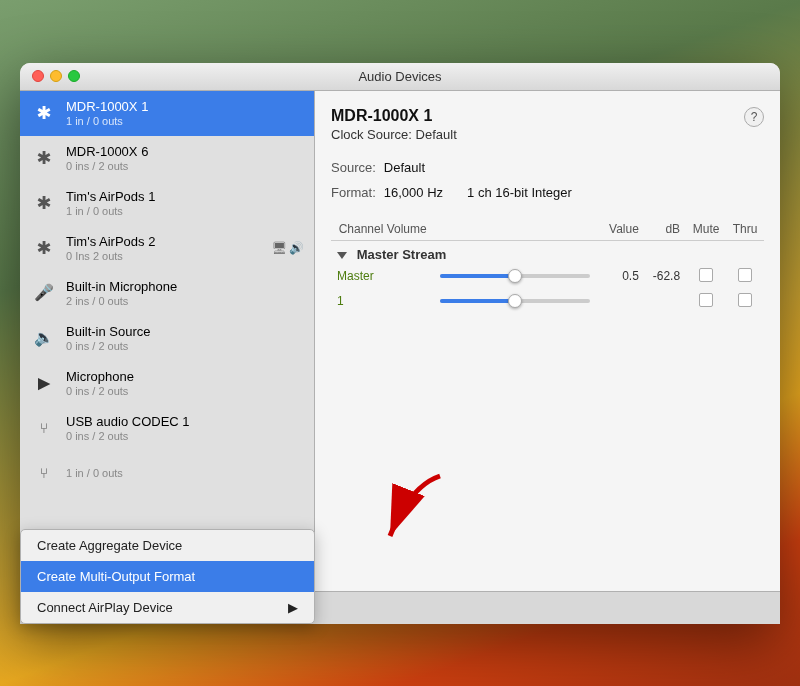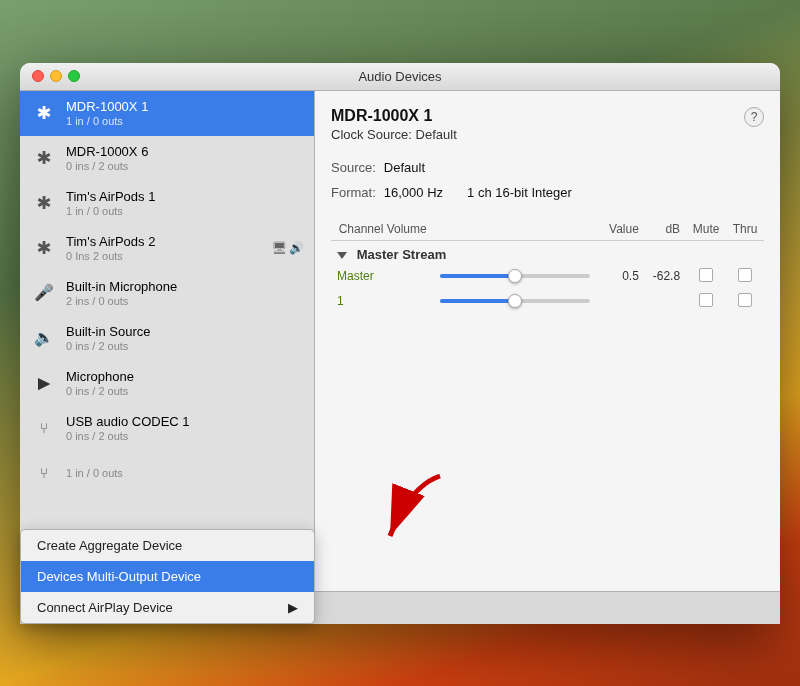--- a/index.html
+++ b/index.html
@@ -595,21 +595,21 @@
     <div class="gear-btn">
       <span>⚙</span>
       <span>▾</span>
     </div>
 
     <div class="dropdown-menu">
       <div class="menu-item">
         <span>Create Aggregate Device</span>
       </div>
       <div class="menu-item highlighted">
-        <span>Devices Multi-Output Device</span>
+        <span>Create Multi-Output Format</span>
       </div>
       <div class="menu-item">
         <span>Connect AirPlay Device</span>
         <span>▶</span>
       </div>
     </div>
   </div>
 
   <div class="red-arrow">
     <svg width="120" height="100" viewBox="0 0 120 100">

